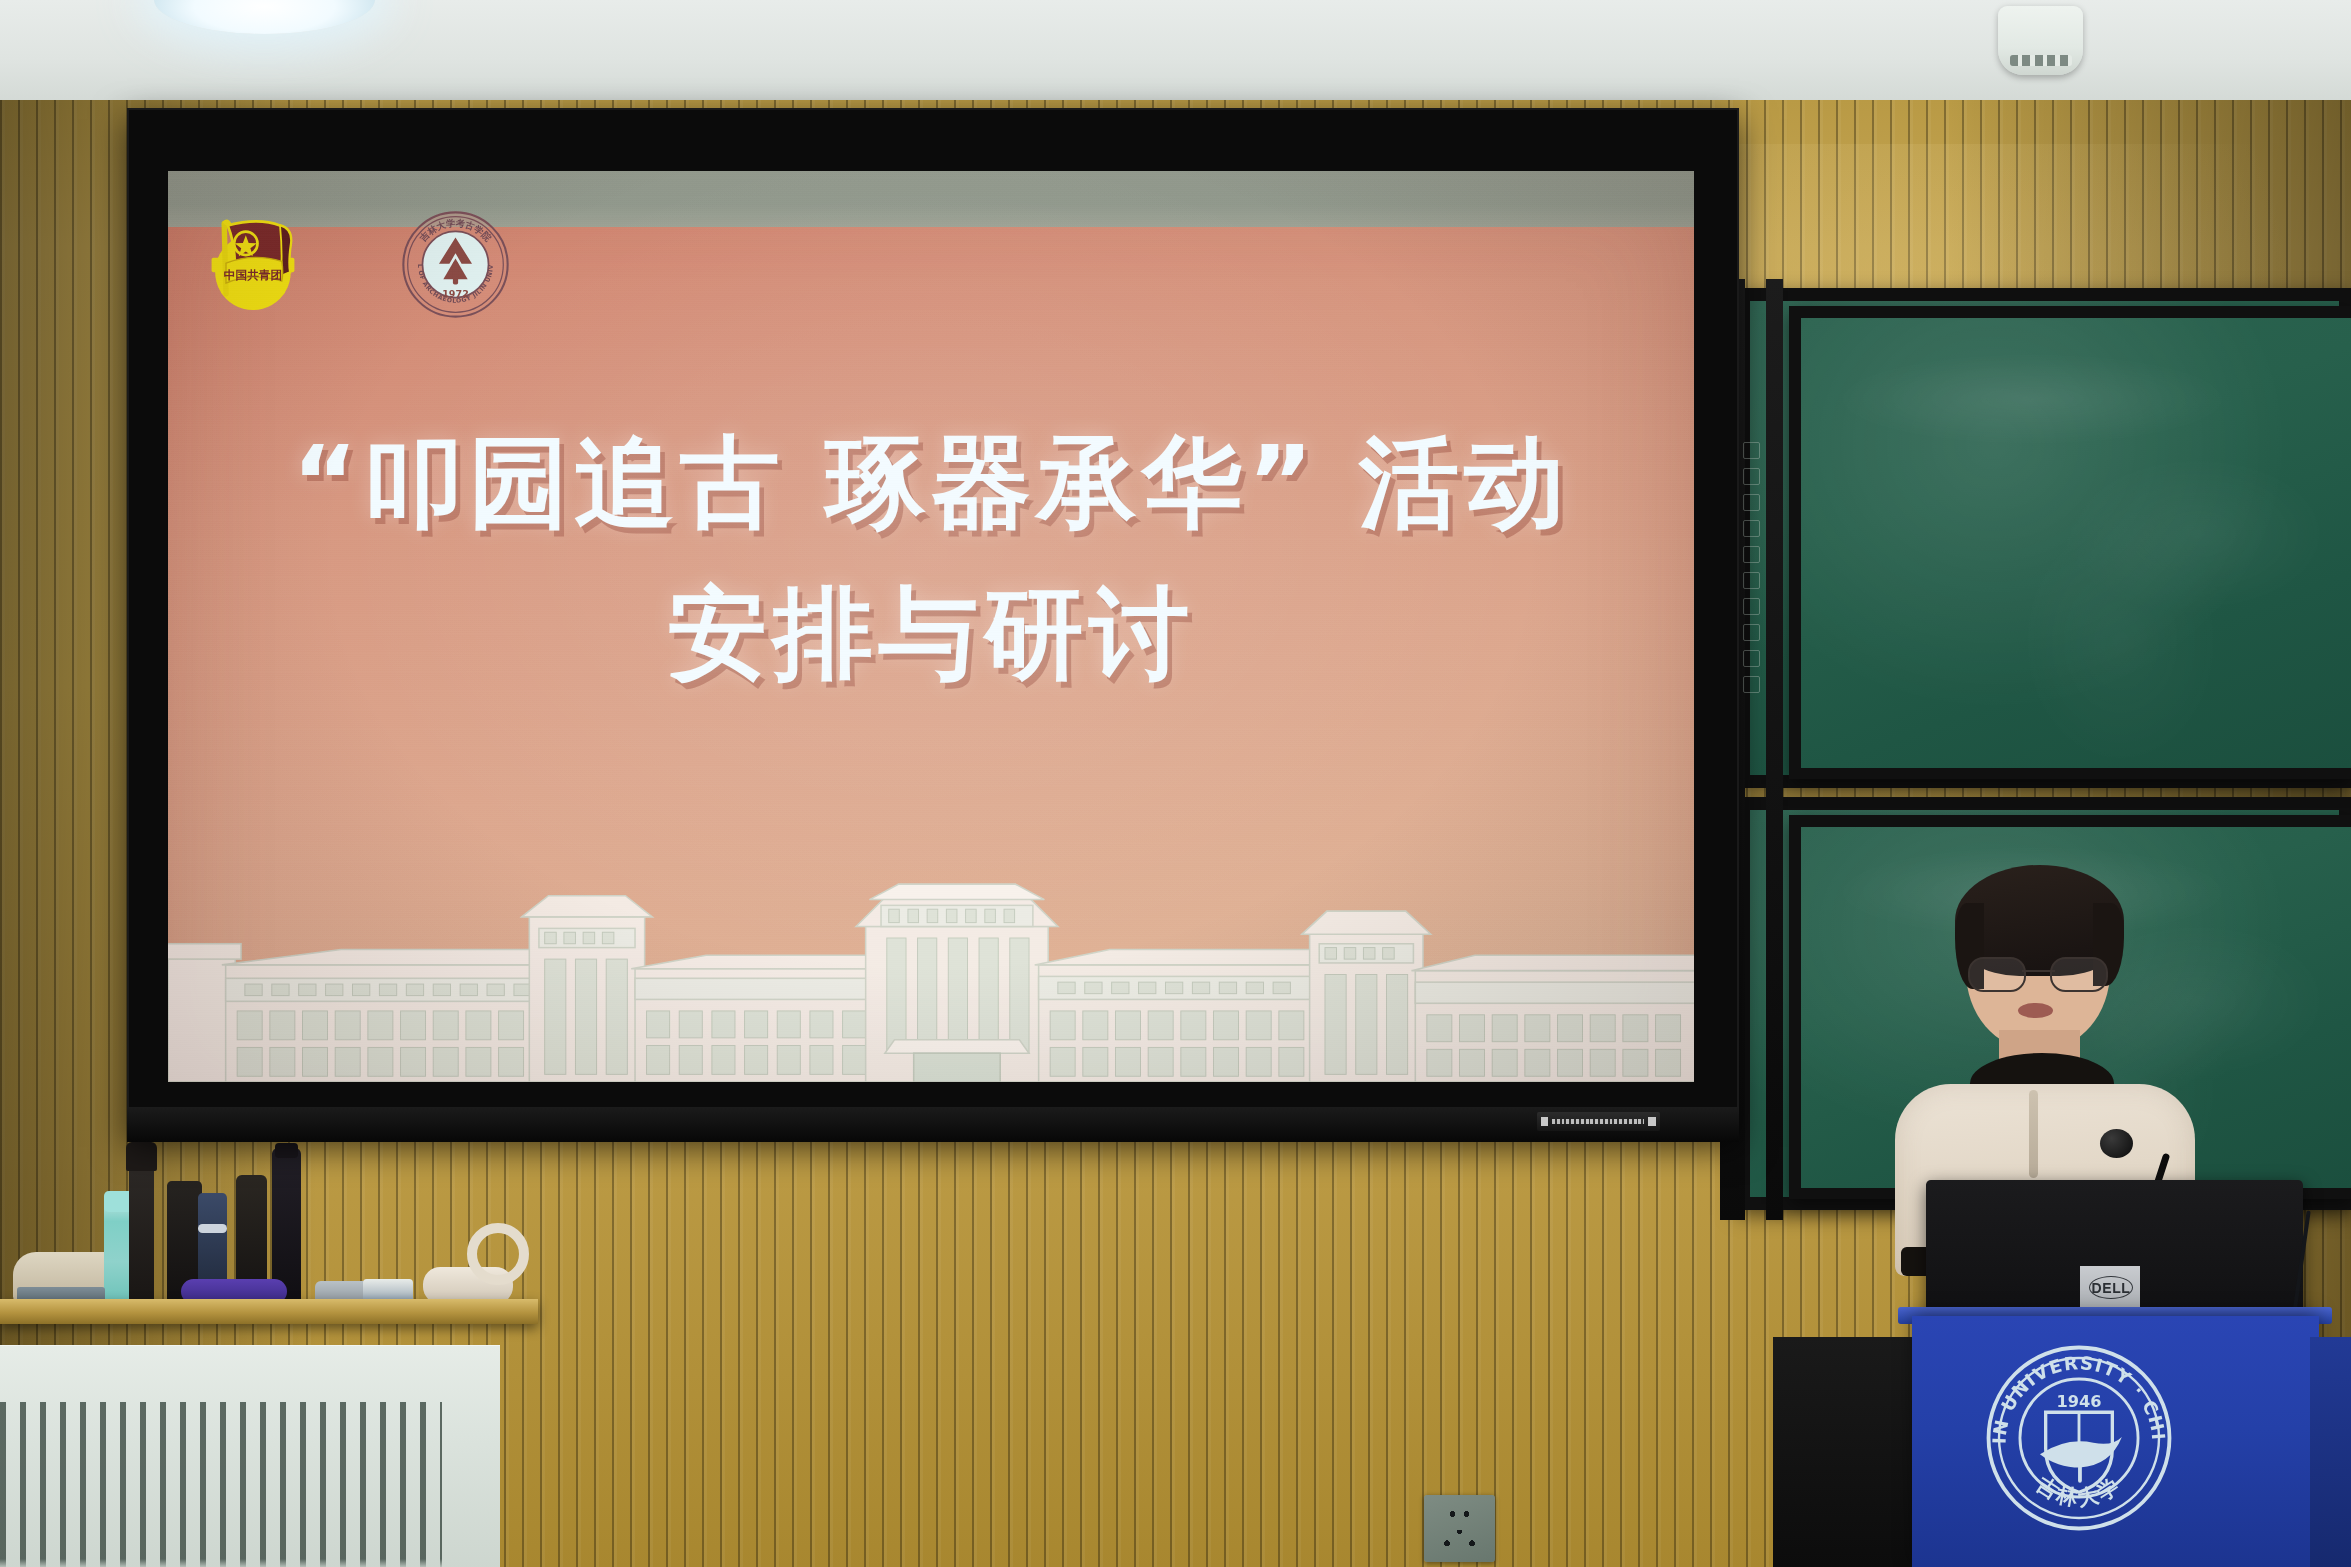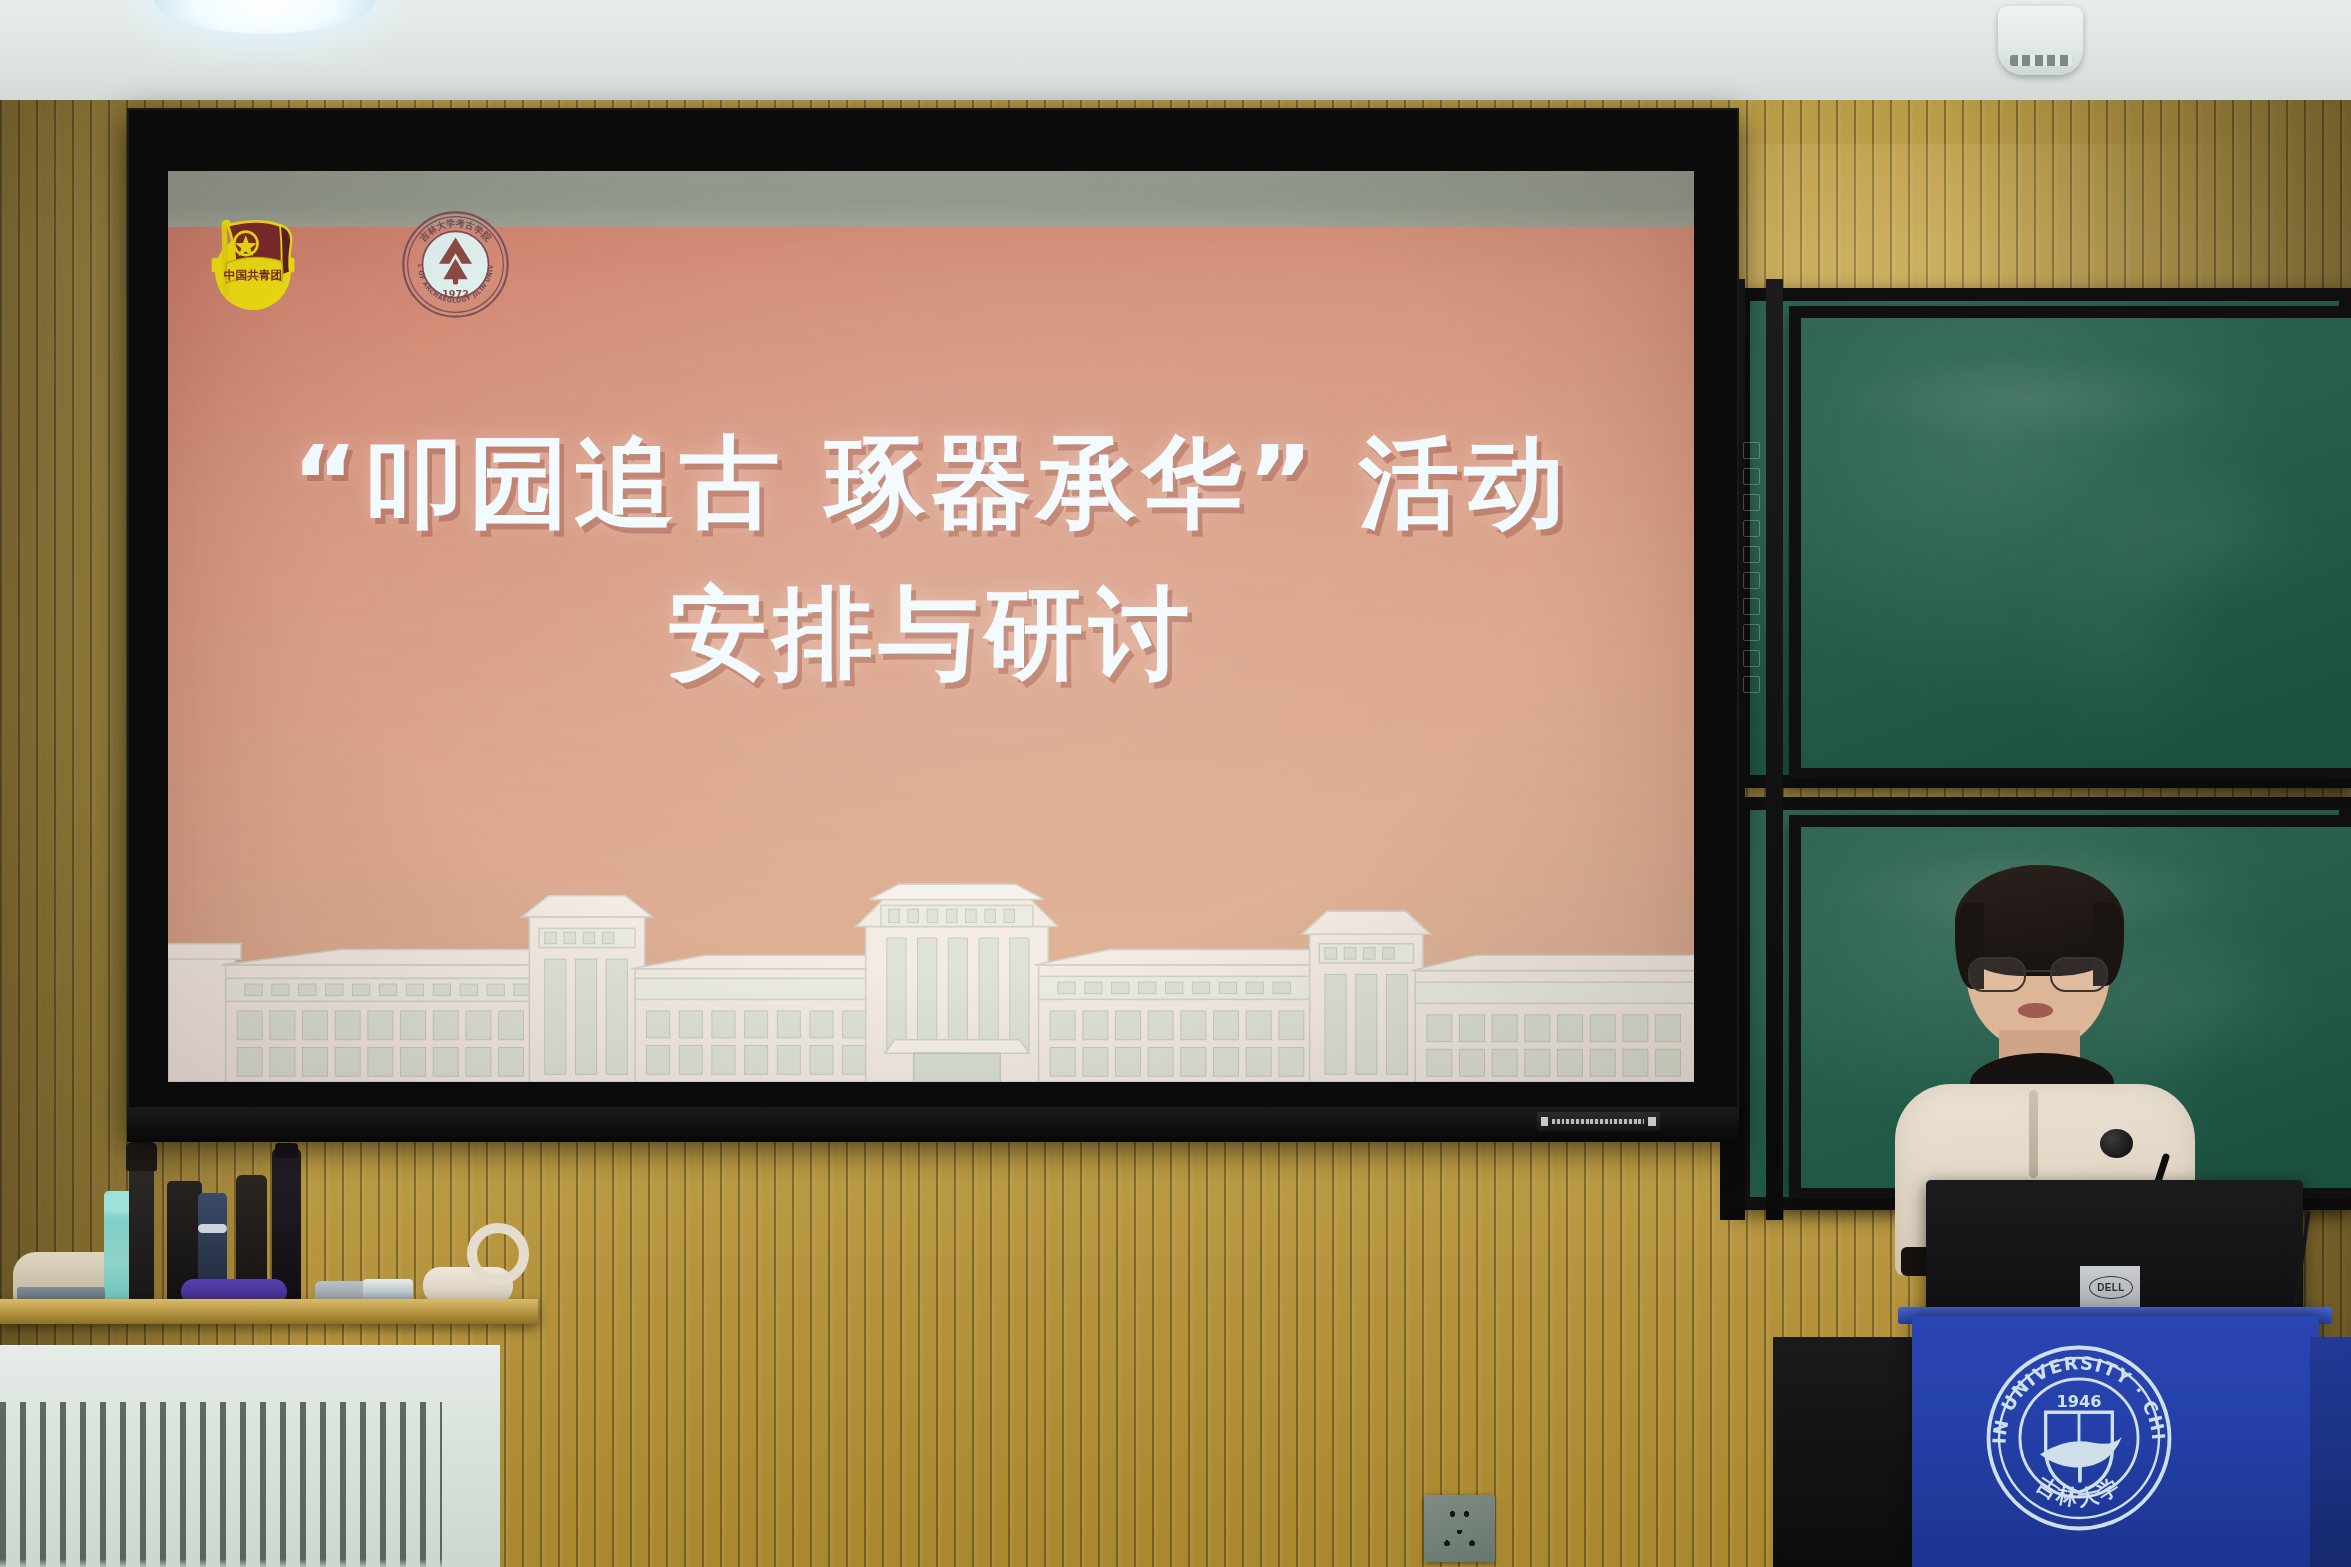--- a/index.html
+++ b/index.html
@@ -143,21 +143,21 @@
     border-radius:3.8px;}
   .mic-head{position:absolute;left:2100px;top:1129px;width:33px;height:29px;border-radius:50%;
     background:radial-gradient(circle at 35% 32%,#3a3a3a,#0a0a0a);}
 
   .monitor{position:absolute;left:1926px;top:1180px;width:377px;height:142px;
     background:linear-gradient(180deg,#1b1b1d,#101012);border-radius:4.8px;box-shadow:0 5.8px 17.3px rgba(0,0,0,.6);}
   .mon-stand{position:absolute;left:2080px;top:1266px;width:60px;height:60px;
     background:linear-gradient(180deg,#c9ccd0,#9ea2a7);}
   .mon-logo{position:absolute;left:2089px;top:1276px;width:42px;height:21px;border-radius:50%;
     border:1.9px solid #33373c;display:flex;align-items:center;justify-content:center;
-    font-size:10px;font-weight:700;color:#2b2f34;letter-spacing:.04em;}
+    font-size:14px;font-weight:700;color:#2b2f34;letter-spacing:.04em;}
 
   .podium{position:absolute;left:1912px;top:1316px;width:407px;height:252px;
     background:linear-gradient(180deg,#2a45b4 0%,#2440a8 45%,#1c3490 100%);
     box-shadow:0 -3.8px 17.3px rgba(0,0,0,.4);}
   .podium-top{position:absolute;left:1898px;top:1307px;width:434px;height:17.3px;
     background:linear-gradient(180deg,#4a65cf,#24409f);border-radius:2.9px;}
   .podium-seal{position:absolute;left:1979px;top:1338px;width:200px;height:200px;}
   .podium-side{position:absolute;left:1773px;top:1337px;width:144px;height:231px;
     background:linear-gradient(180deg,#1a1a1a,#0c0c0c);}
   .podium-side2{position:absolute;left:2310px;top:1337px;width:44px;height:231px;

